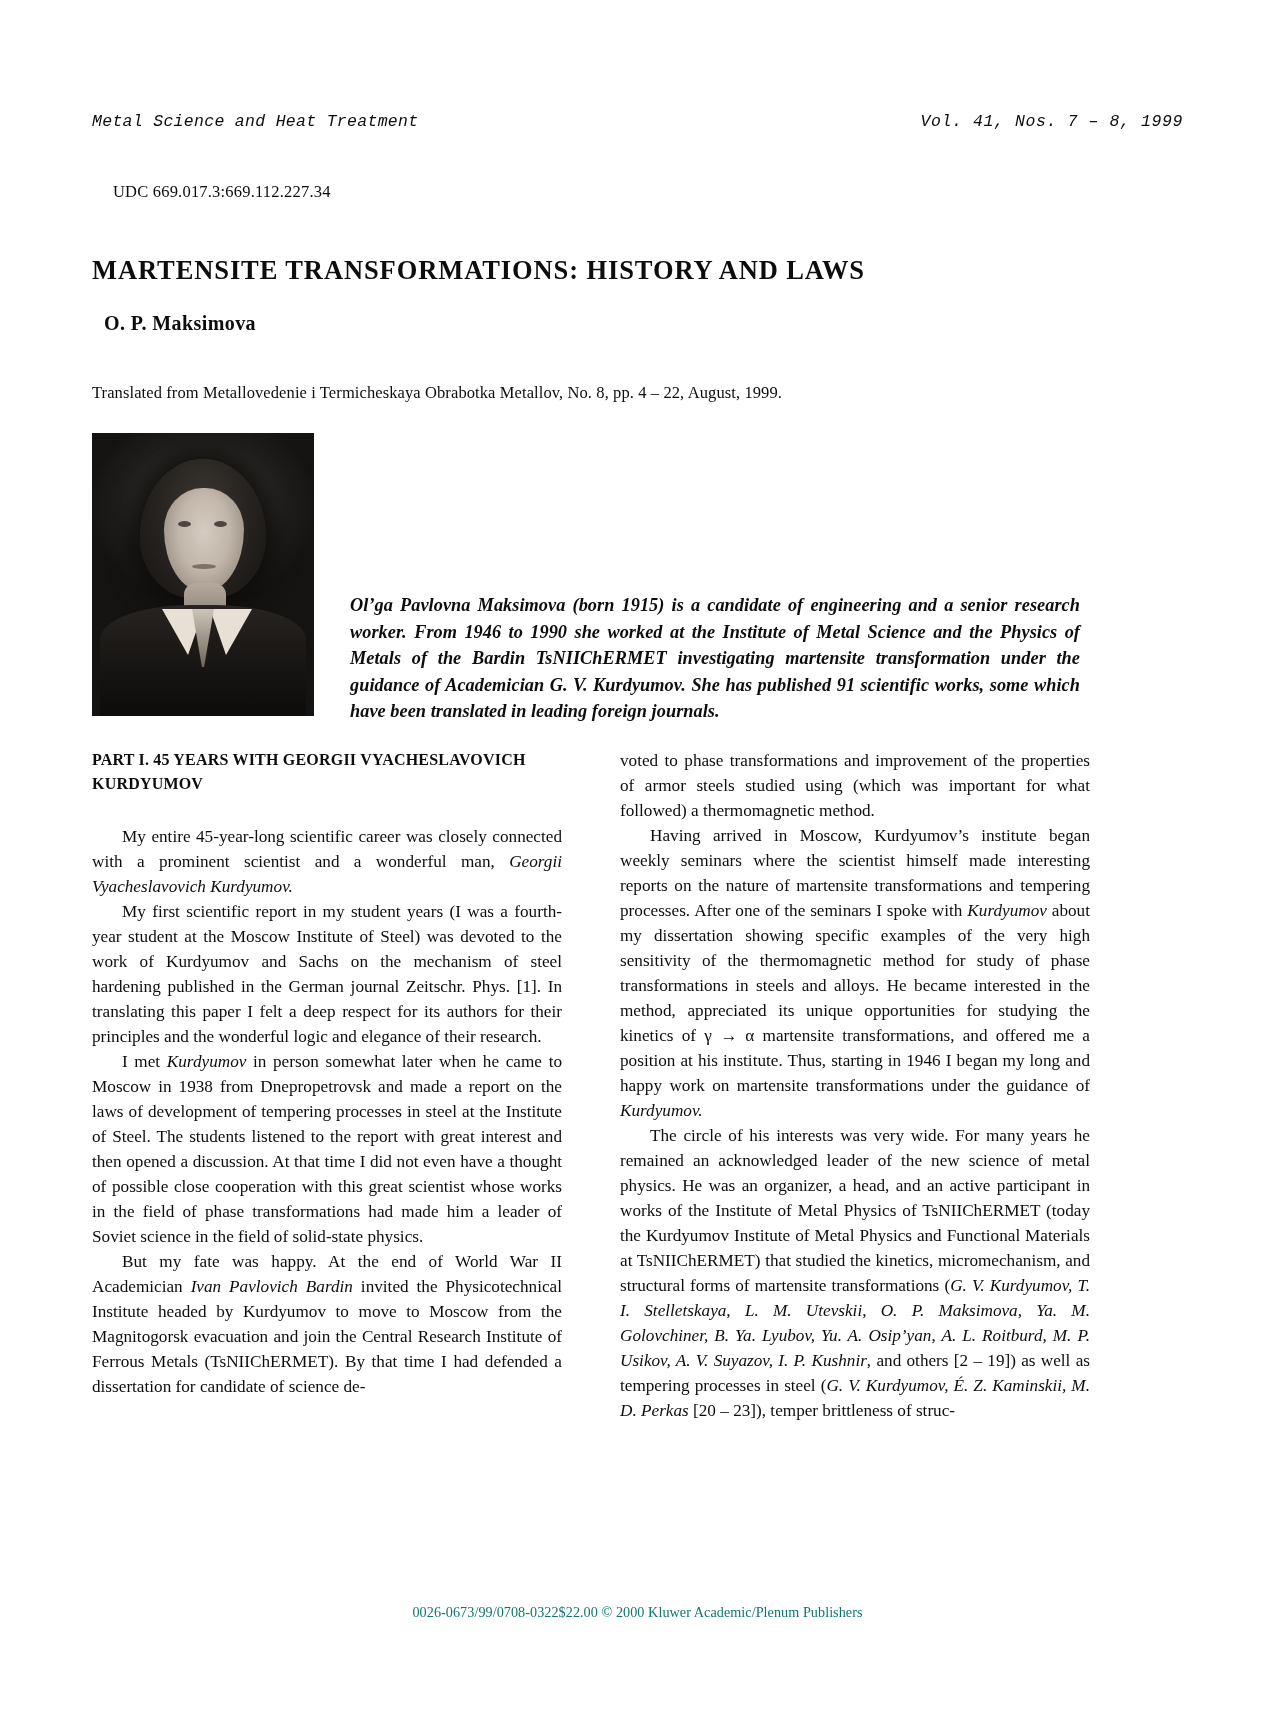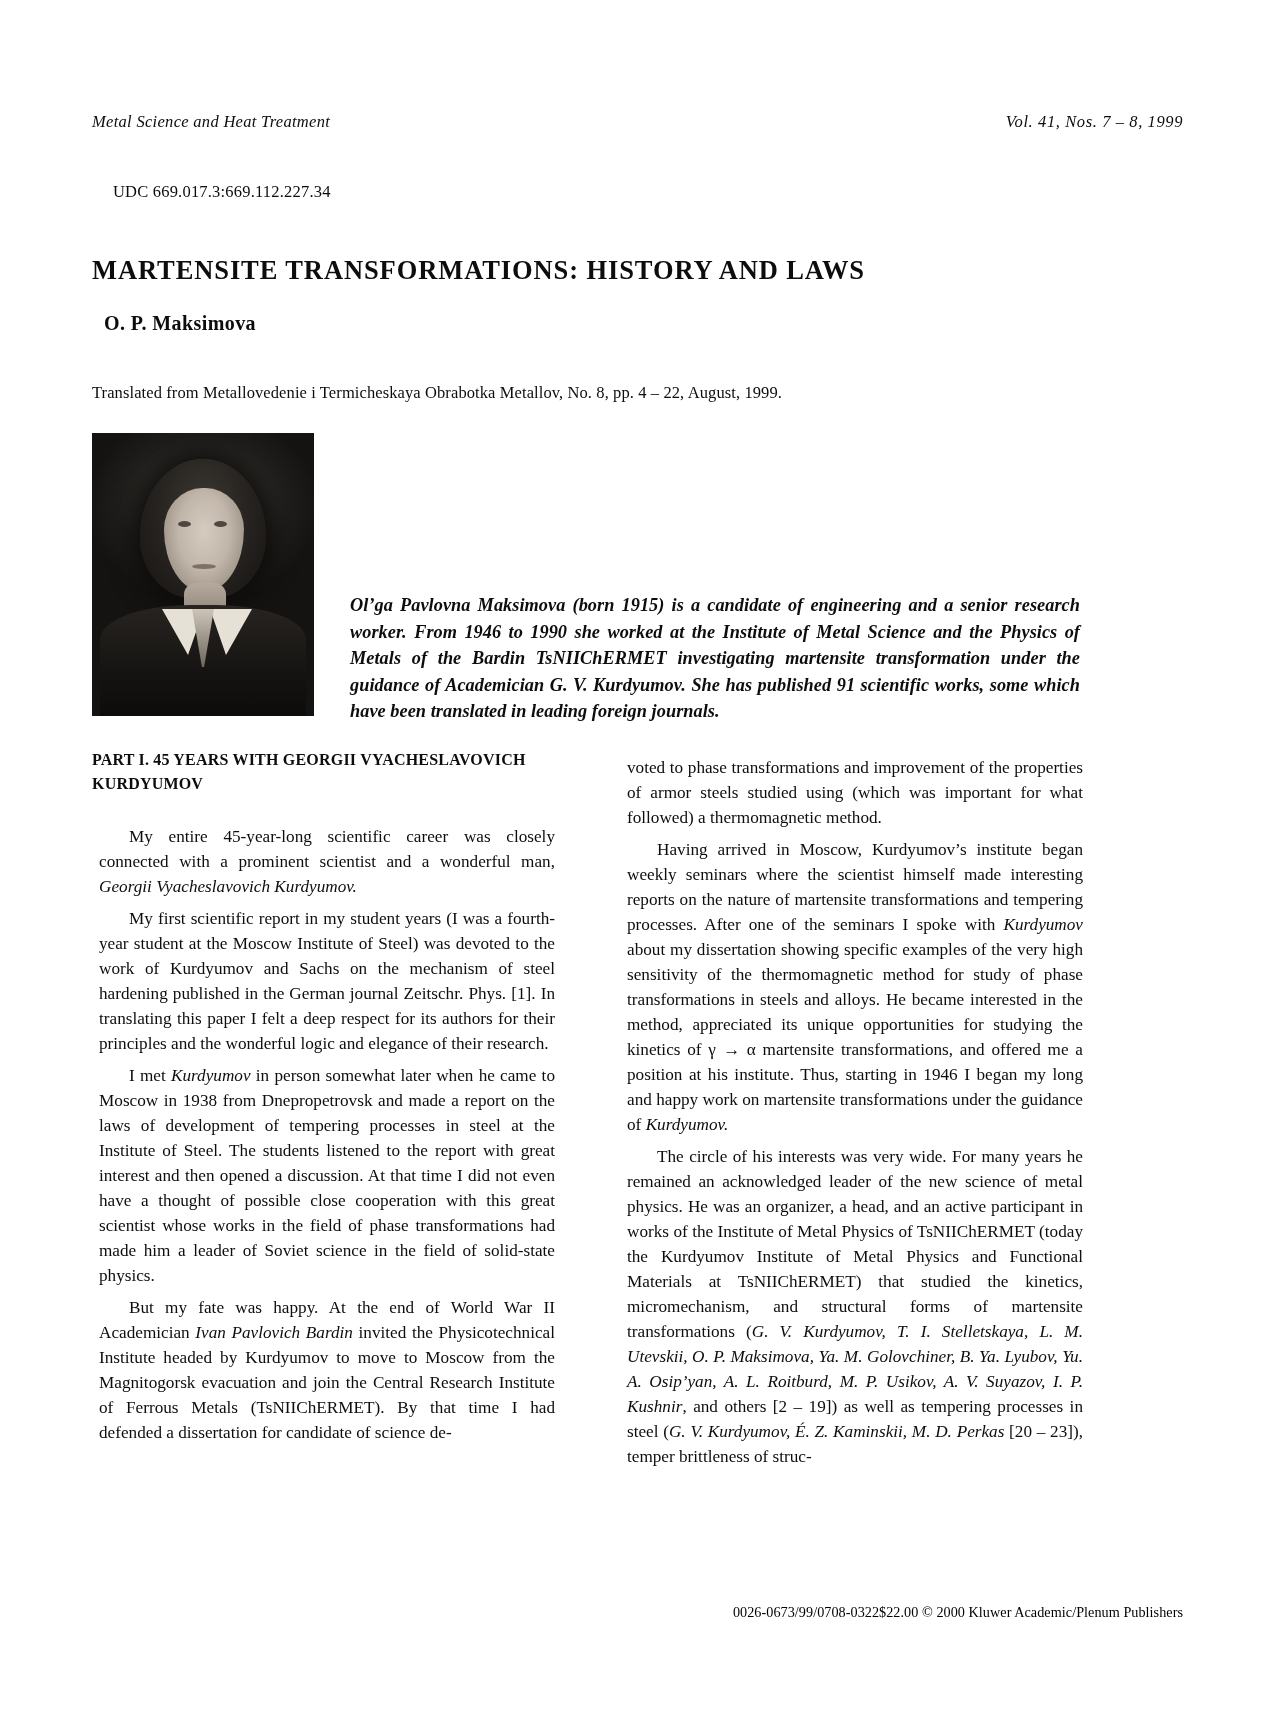--- a/index.html
+++ b/index.html
@@ -23,20 +23,21 @@
     position: absolute;
     top: 112px;
     left: 92px;
     right: 92px;
     display: flex;
     justify-content: space-between;
     align-items: flex-end;
     font-style: italic;
     font-size: 16.5px;
     letter-spacing: 0.2px;
+    font-family: Liberation Mono, monospace;
   }
   .running-head .journal { letter-spacing: 0.3px; }
   .running-head .volume { letter-spacing: 0.6px; }
 
   
   .udc {
     position: absolute;
     top: 182px;
     left: 89px;
     font-size: 16.5px;
@@ -221,21 +222,21 @@
 
   .section-head {
     font-weight: bold;
     font-size: 16px;
     line-height: 24px;
     text-align: left;
     letter-spacing: 0.2px;
     margin: 0 0 28px 0;
   }
   .col p {
-    margin: 7px;
+    margin: 0;
     text-indent: 30px;
   }
   .col p.noindent { text-indent: 0; }
   .col i { font-style: italic; }
 
   
   .page-number {
     position: absolute;
     top: 1557px;
     left: 0;
@@ -243,23 +244,23 @@
     text-align: center;
     font-size: 19px;
     font-weight: bold;
     letter-spacing: 0.4px;
   }
   .copyright {
     position: absolute;
     top: 1604px;
     left: 92px;
     right: 92px;
-    text-align: right;
+    text-align: center;
     font-size: 14.2px;
-    color: #000000;
+    color: #0f766e;
     letter-spacing: 0.05px;
   }
 </style>
 </head>
 <body>
 
 <div class="page">
 
   <div class="running-head">
     <span class="journal">Metal Science and Heat Treatment</span>

